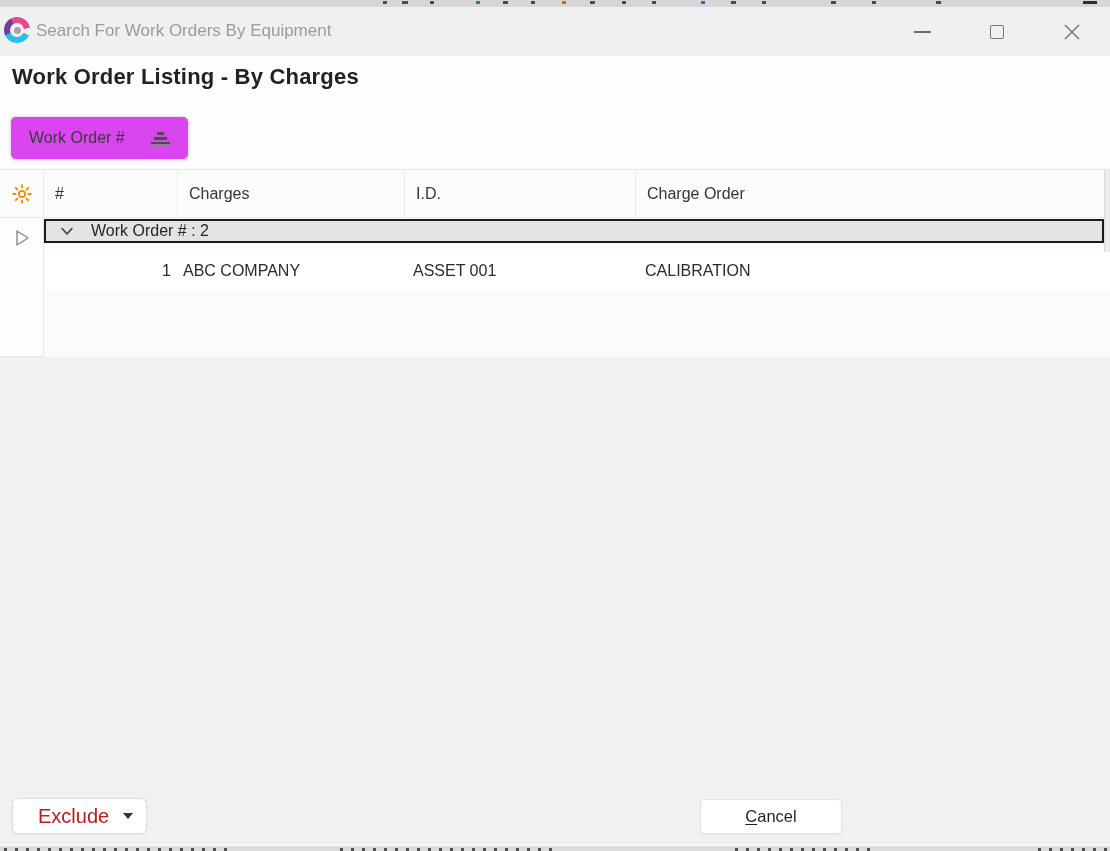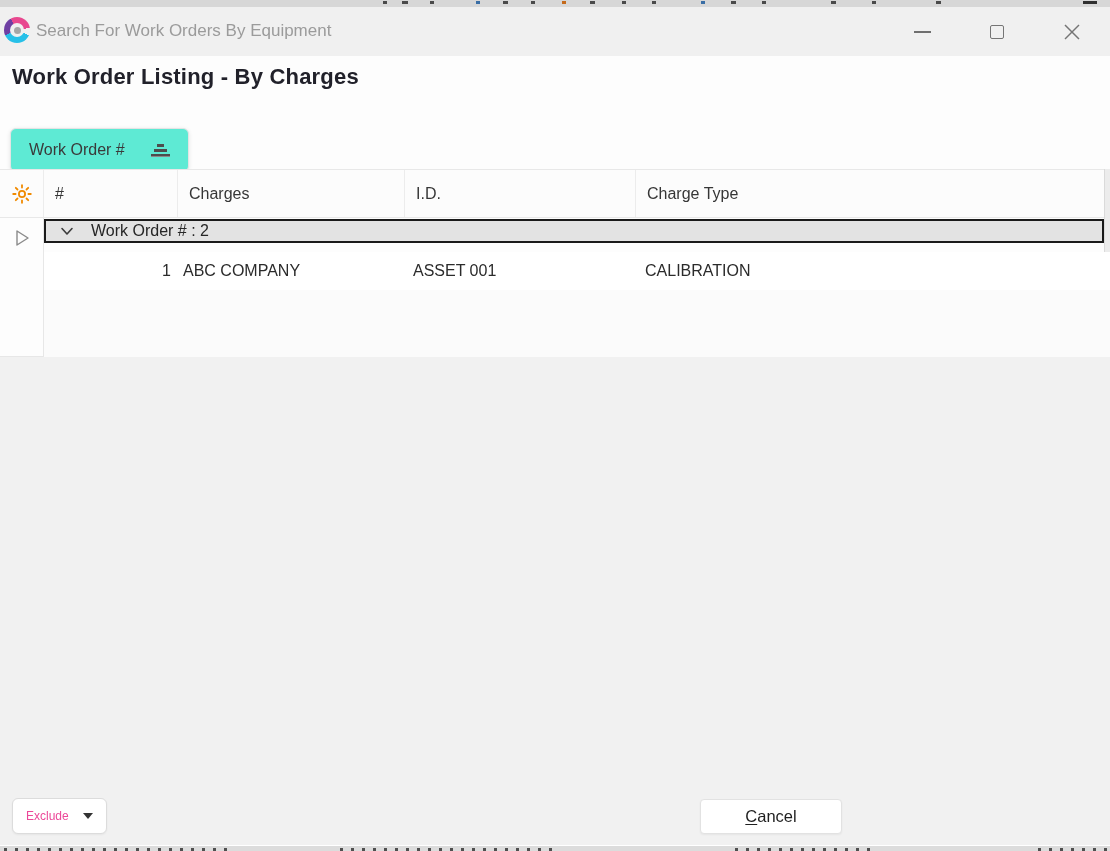--- a/index.html
+++ b/index.html
@@ -27,21 +27,21 @@
   .win-title { position:absolute; left:36px; top:0; height:49px; line-height:47px; font-size:17px; color:#9b9b9b; }
   .win-btn { position:absolute; top:4px; width:46px; height:42px; display:flex; align-items:center; justify-content:center; cursor:default; }
   .btn-min { left:899px; } .btn-max { left:974px; } .btn-close { left:1049px; }
   .glyph-min { width:17px; height:2px; background:#6f6f6f; }
   .glyph-max { width:14px; height:14px; border:1.5px solid #757575; border-radius:2px; }
 
   
   .page-heading { position:absolute; left:12px; top:64px; font-size:22px; font-weight:bold; color:#21212a; letter-spacing:0.2px; }
 
   
-  .sort-chip { position:absolute; left:10px; top:128px; height:44px; background:#5eead4;
+  .sort-chip { position:absolute; left:10px; top:116px; height:44px; background:#d946ef;
     border:1px solid #e4e4e4; border-radius:6px; box-shadow:0 1px 4px rgba(0,0,0,0.10);
     display:flex; align-items:center; padding:0 18px 0 18px; }
   .sort-chip-label { font-size:16px; color:#3a3a3a; margin-right:26px; }
   .sort-icon { display:flex; flex-direction:column; align-items:center; gap:2px; }
   .sort-icon .b1 { width:7px;  height:3px; background:#4d4d4d; }
   .sort-icon .b2 { width:13px; height:3px; background:#4d4d4d; }
   .sort-icon .b3 { width:19px; height:3px; background:#4d4d4d; border-bottom:1px solid #8a8a8a; }
 
   
   .grid-header { position:absolute; left:0; top:169px; width:1110px; height:49px;
@@ -71,21 +71,21 @@
   .dcell-id { padding-left:8px; }
   .dcell-charge { padding-left:9px; }
   .grid-empty { position:absolute; left:44px; top:290px; width:1066px; height:67px; background:#fbfbfb; }
 
   .lower-bg { position:absolute; left:0; top:357px; width:1110px; height:488px; background:#f1f1f1; }
 
   
   .exclude-btn { position:absolute; left:12px; top:798px; height:36px; background:#ffffff;
     border:1px solid #dcdcdc; border-radius:6px; box-shadow:0 1px 2px rgba(0,0,0,0.05);
     display:flex; align-items:center; padding:0 13px; cursor:default; }
-  .exclude-label { font-size:12px; color:#ec4899; }
+  .exclude-label { font-size:20px; color:#b91c1c;margin-left:12px; }
   .caret-down { margin-left:14px; width:0; height:0; border-left:5px solid transparent; border-right:5px solid transparent; border-top:6px solid #333333; }
 
   .cancel-btn { position:absolute; left:700px; top:799px; width:142px; height:35px; background:#ffffff;
     border:1px solid #e2e2e2; border-radius:4px; box-shadow:0 1px 2px rgba(0,0,0,0.05);
     display:flex; align-items:center; justify-content:center; font-size:16.5px; color:#1f1f1f; cursor:default; }
   .goto-btn { position:absolute; left:853px; top:796px; width:240px; height:39px; background:#ffffff;
     border:2px solid #29b9dd; border-radius:4px;
     display:flex; align-items:center; justify-content:center; font-size:16.5px; color:#1f1f1f; cursor:default; }
   .mnemonic { text-decoration:underline; text-underline-offset:2px; }
 </style>
@@ -156,21 +156,21 @@
           <line x1="4.8" y1="4.8" x2="6.5" y2="6.5"></line>
           <line x1="15.5" y1="15.5" x2="17.2" y2="17.2"></line>
           <line x1="4.8" y1="17.2" x2="6.5" y2="15.5"></line>
           <line x1="15.5" y1="6.5" x2="17.2" y2="4.8"></line>
         </g>
       </svg>
     </div>
     <div class="hcell">#</div>
     <div class="hcell">Charges</div>
     <div class="hcell">I.D.</div>
-    <div class="hcell">Charge Type</div>
+    <div class="hcell">Charge Order</div>
   </div>
 
   <div class="right-strip"></div>
 
   <div class="gutter-col">
     <svg class="row-indicator" width="18" height="20" viewBox="0 0 18 20">
       <polygon points="4,3 15,10 4,17" fill="none" stroke="#8a8a8a" stroke-width="1.4" stroke-linejoin="round"></polygon>
     </svg>
   </div>
 

